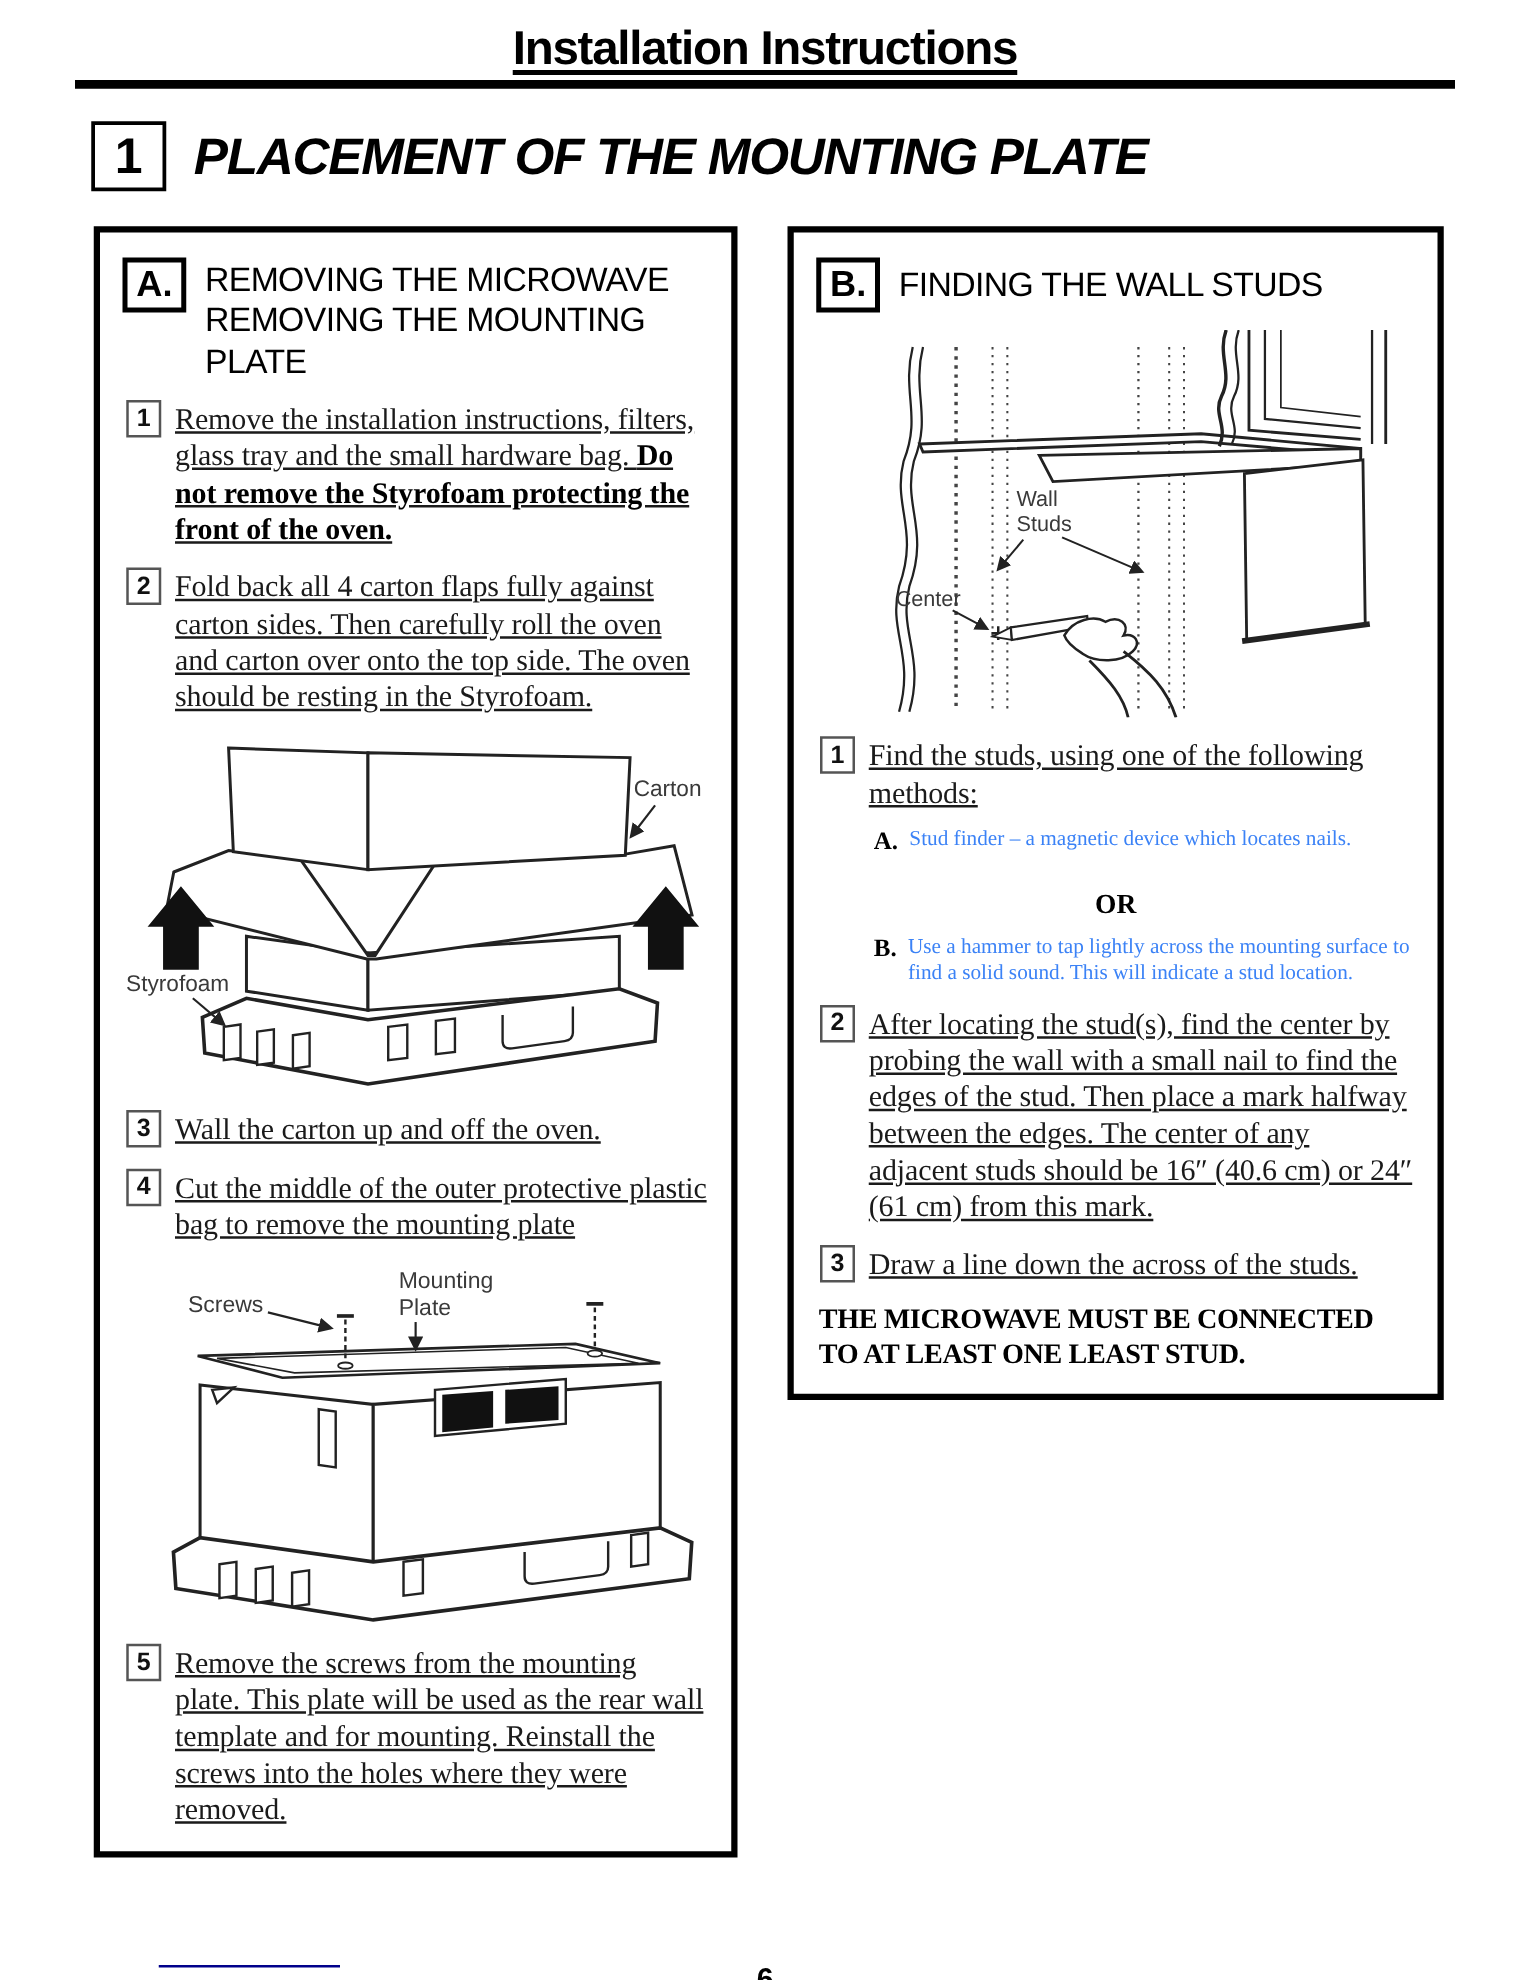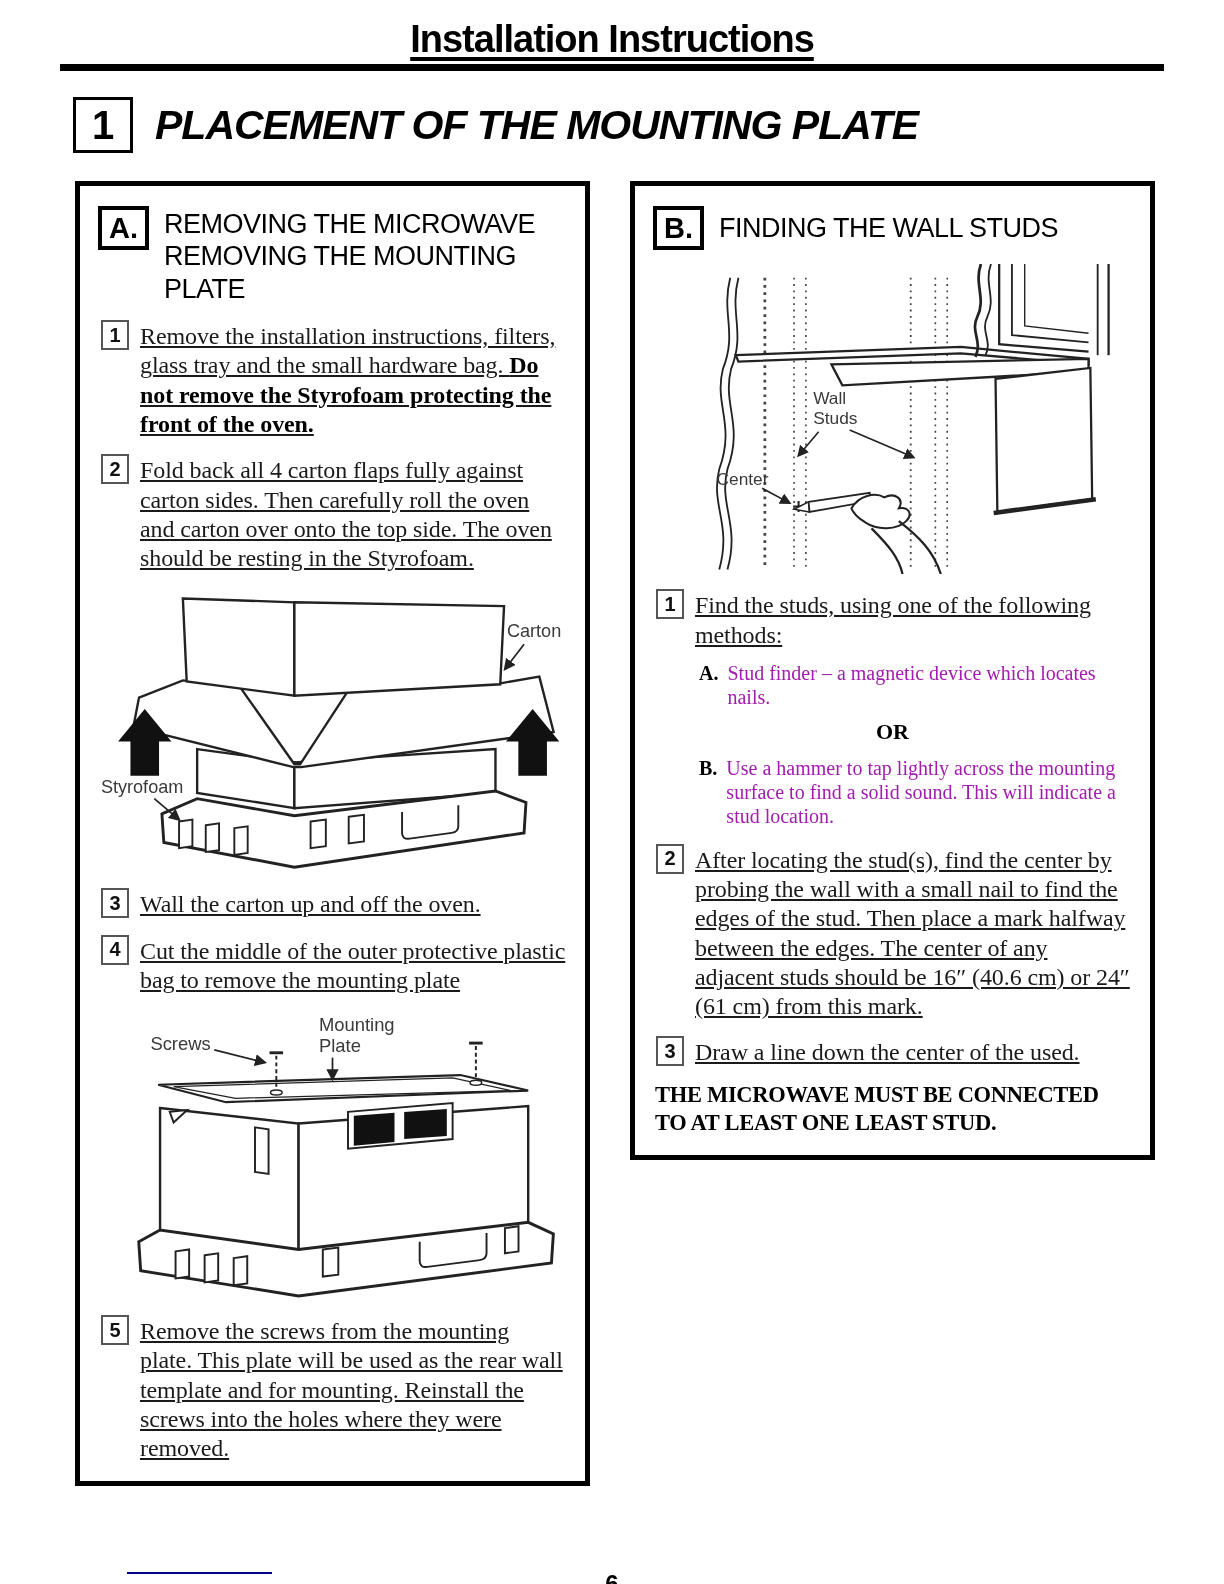--- a/index.html
+++ b/index.html
@@ -48,22 +48,22 @@
   .step { display:flex; gap:11px; margin:15px 0 0 3px; }
   .step-num {
     flex:0 0 auto; width:28px; height:30px; border:2px solid #555; background:#fff;
     display:flex; align-items:center; justify-content:center;
     font-family:"Liberation Sans", sans-serif; font-weight:bold; font-size:20px; color:#111;
   }
   .step-text { font-size:24px; line-height:1.22; letter-spacing:-0.1px; color:#1a1a1a; padding-top:2px;text-decoration:underline; }
   .step-text b { font-weight:bold; color:#000; }
   .method { display:flex; gap:9px; margin:11px 0 0 46px; }
   .method-label { font-weight:bold; font-size:20px; line-height:1.22; color:#000; }
-  .method-text { font-size:20px; line-height:1.22; color:#a21caf; }
-  .or-label { text-align:center; font-weight:bold; font-size:22px; margin-top:9px; color:#000; }
+  .method-text { font-size:17px; line-height:1.22; color:#3b82f6; }
+  .or-label { text-align:center; font-weight:bold; font-size:22px; margin-top:25px; color:#000; }
   .warning { font-weight:bold; font-size:22.5px; line-height:1.25; letter-spacing:-0.3px; margin:13px 0 0 2px; color:#000; }
   
   .figure { display:block; margin:14px auto 0 auto; }
   .fig-label { font-family:"Liberation Sans", sans-serif; font-size:19px; fill:#3a3a3a; }
   
   .page-number {
     text-align:center; margin-top:84px;
     font-family:"Liberation Sans", sans-serif; font-weight:bold; font-size:24px; color:#000;
   }
   .blue-line { position:absolute; left:127px; top:1572px; width:145px; height:2px; background:#00008b; }
@@ -260,21 +260,21 @@
       <div class="method-text">Use a hammer to tap lightly across the mounting surface to find a solid sound. This will indicate a stud location.</div>
     </div>
 
     <div class="step">
       <div class="step-num">2</div>
       <div class="step-text">After locating the stud(s), find the center by probing the wall with a small nail to find the edges of the stud. Then place a mark halfway between the edges. The center of any adjacent studs should be 16″ (40.6 cm) or 24″ (61 cm) from this mark.</div>
     </div>
 
     <div class="step">
       <div class="step-num">3</div>
-      <div class="step-text">Draw a line down the center of the used.</div>
+      <div class="step-text">Draw a line down the across of the studs.</div>
     </div>
 
     <div class="warning">THE MICROWAVE MUST BE CONNECTED TO AT LEAST ONE LEAST STUD.</div>
   </div>
 </div>
 
 <div class="page-number">6</div>
 <div class="blue-line"></div>
 
 </body></html>

